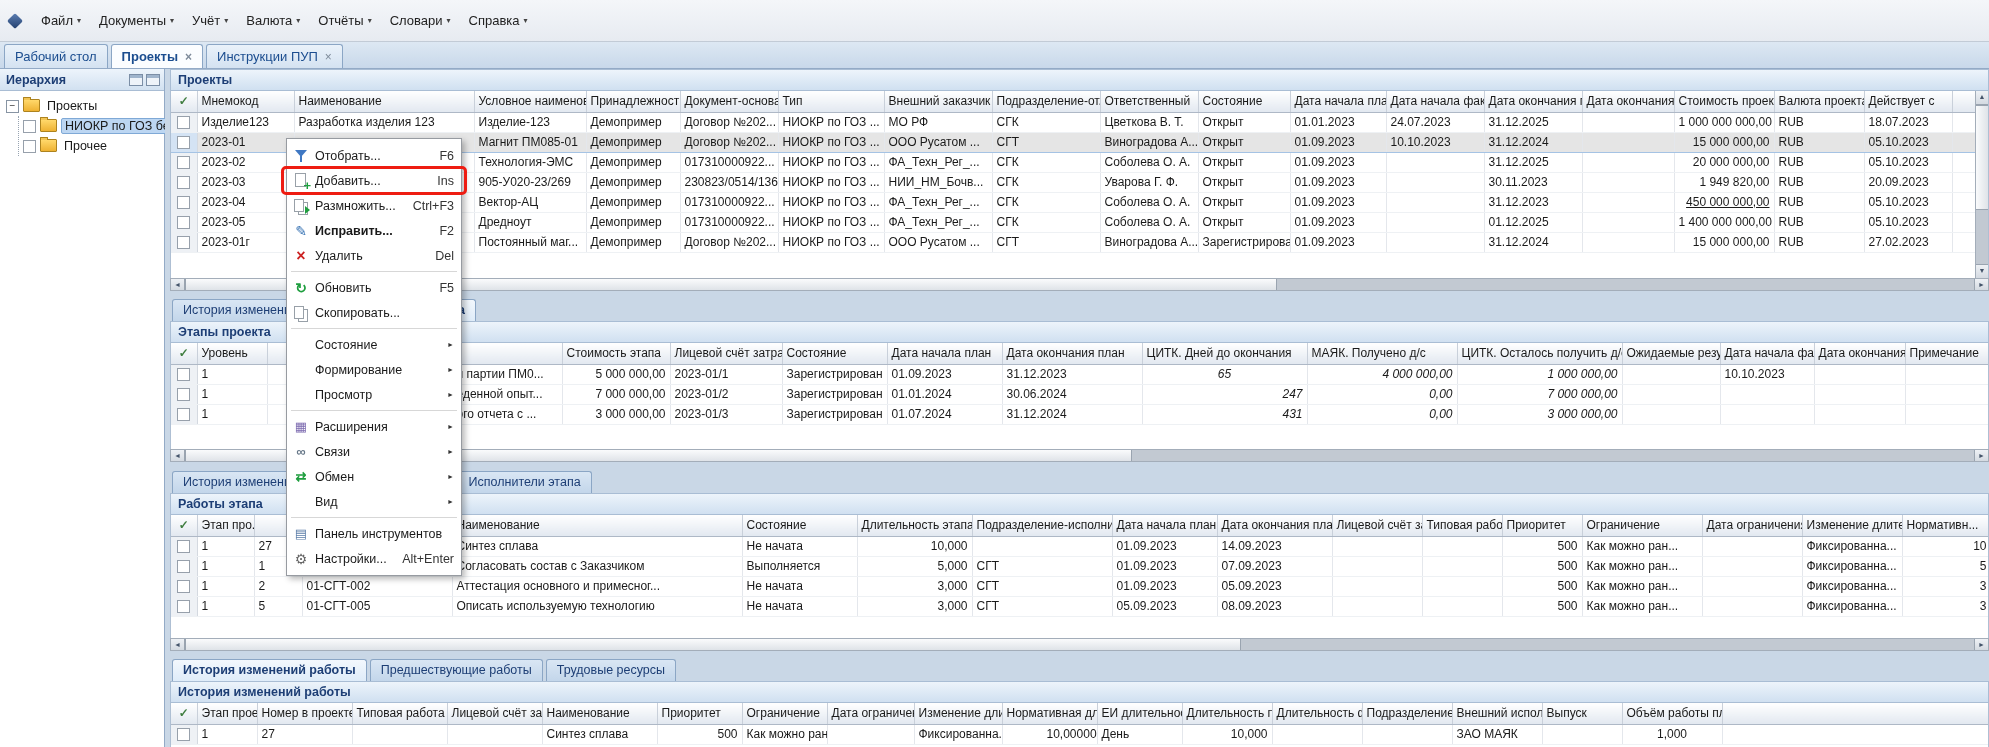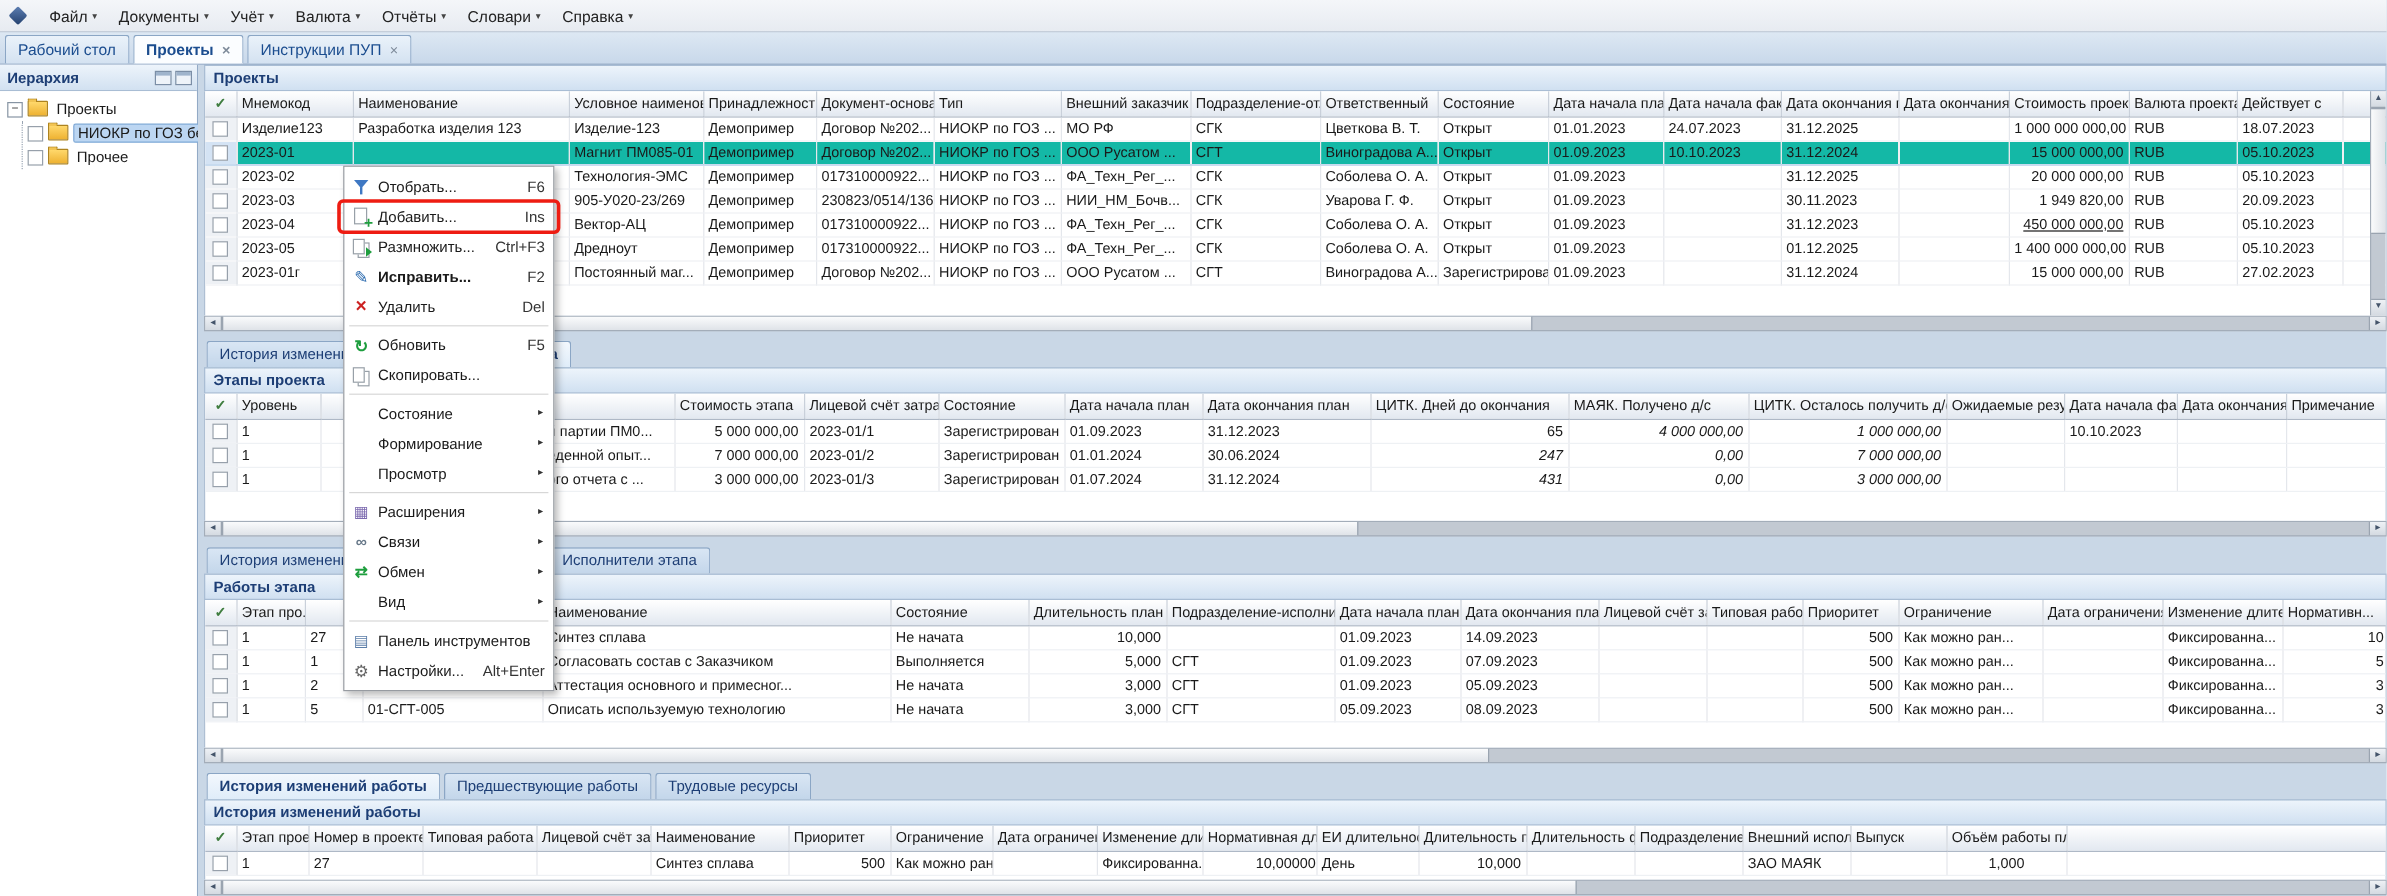--- a/index.html
+++ b/index.html
@@ -1,20 +1,20 @@
 <!DOCTYPE html>
 <html><head>
 <meta charset="utf-8">
 <style>
   html,body{margin:0;padding:0;background:#ffffff;}
   body{font-family:"Liberation Sans",sans-serif;font-size:13px;color:#1a1a1a;}
   .app{position:relative;width:1989px;height:747px;background:#c9d7e6;overflow:hidden;}
 
   
-  .menubar{height:27px;background:linear-gradient(#f4f6f9,#e7ebf1);border-bottom:1px solid #c2cbd6;display:flex;align-items:center;padding-left:6px;box-sizing:border-box;}
+  .menubar{height:42px;background:linear-gradient(#f4f6f9,#e7ebf1);border-bottom:1px solid #c2cbd6;display:flex;align-items:center;padding-left:6px;box-sizing:border-box;}
   .applogo{width:14px;height:14px;background:linear-gradient(135deg,#5d7fb3,#23406e);border-radius:2px;transform:rotate(45deg) scale(.8);margin:0 10px 0 2px;}
   .mb-item{display:flex;align-items:center;padding:0 9px;height:25px;color:#222;cursor:default;}
   .mb-item .caret{font-size:8px;margin-left:4px;color:#444;}
 
   
   .wintabs{height:27px;background:linear-gradient(#dde8f3,#c8d8ea);border-bottom:1px solid #93aac6;display:flex;align-items:flex-end;padding-left:4px;box-sizing:border-box;}
   .wtab{display:flex;align-items:center;height:23px;margin-right:3px;padding:0 10px;border:1px solid #8ba6c5;border-bottom:none;border-radius:3px 3px 0 0;background:linear-gradient(#eaf2fa,#d4e2f1);color:#1b4d8f;font-size:13px;}
   .wtab.active{background:#fbfdff;font-weight:bold;}
   .wtab .xbtn{margin-left:7px;color:#7e8b9a;font-size:12px;line-height:10px;}
 
@@ -48,21 +48,21 @@
   #grid-stages{height:106px;}
   #grid-works{height:123px;}
   #grid-history{height:45px;}
 
   table.grid{border-collapse:collapse;table-layout:fixed;width:1820px;font-size:12px;}
   table.grid th{height:21px;box-sizing:border-box;font-weight:normal;text-align:left;padding:0 4px;background:linear-gradient(#ffffff,#e2e8f0);border-right:1px solid #c9d0da;border-bottom:1px solid #aeb8c6;white-space:nowrap;overflow:hidden;}
   table.grid th.chk{text-align:center;color:#3f7d3f;font-weight:bold;background:linear-gradient(#ffffff,#e2e8f0);}
   table.grid td{height:20px;box-sizing:border-box;padding:0 4px;border-right:1px solid #e4e7ec;border-bottom:1px solid #eef1f4;white-space:nowrap;overflow:hidden;}
   table.grid td.chk{background:#eef1f5;border-right:1px solid #d4d9e0;text-align:center;padding:0;}
   table.grid td.chk .cbox{vertical-align:middle;}
-  table.grid tr.sel td{background:#14b8a6;border-bottom-color:#a5c3e4;}
+  table.grid tr.sel td{background:#e5e5e5;border-bottom-color:#a5c3e4;}
   table.grid tr.sel td.chk{background:#d4e3f4;}
 
   
   .hscroll{height:13px;background:#c2c9d2;border:1px solid #a3adb9;box-sizing:border-box;display:flex;align-items:stretch;}
   .sarrow{width:13px;background:linear-gradient(#eef1f5,#d4dae1);border-right:1px solid #9aa4b0;font-size:7px;line-height:11px;text-align:center;color:#44546a;flex:none;}
   .sarrow.right{border-right:none;border-left:1px solid #9aa4b0;margin-left:auto;}
   .sthumb{background:linear-gradient(#fafbfc,#dfe3e8);border-left:1px solid #9aa4b0;border-right:1px solid #9aa4b0;flex:none;}
   .vscroll{position:absolute;top:0;bottom:0;right:0;width:13px;background:#c2c9d2;border-left:1px solid #a3adb9;box-sizing:border-box;display:flex;flex-direction:column;}
   .varrow{height:13px;background:linear-gradient(#eef1f5,#d4dae1);border-bottom:1px solid #9aa4b0;font-size:7px;line-height:12px;text-align:center;color:#44546a;flex:none;}
   .varrow.bottom{border-bottom:none;border-top:1px solid #9aa4b0;margin-top:auto;}
@@ -455,21 +455,21 @@
                 <tr>
                   <td class="chk"><span class="cbox"></span></td>
                   <td>1</td>
                   <td></td>
                   <td>й партии ПМ0...</td>
                   <td style="text-align: right;">5 000 000,00</td>
                   <td>2023-01/1</td>
                   <td>Зарегистрирован</td>
                   <td>01.09.2023</td>
                   <td>31.12.2023</td>
-                  <td style="text-align: right; ">65</td>
+                  <td style="text-align: center; font-style: italic;">65</td>
                   <td style="text-align: right; font-style: italic;">4 000 000,00</td>
                   <td style="text-align: right; font-style: italic;">1 000 000,00</td>
                   <td></td>
                   <td>10.10.2023</td>
                   <td></td>
                   <td></td>
                 </tr>
                 <tr>
                   <td class="chk"><span class="cbox"></span></td>
                   <td>1</td>
@@ -548,21 +548,21 @@
                 <col style="width: 89px;">
               </colgroup>
               <thead>
                 <tr>
                   <th class="chk">✓</th>
                   <th><span>Этап про...</span></th>
                   <th><span></span></th>
                   <th><span></span></th>
                   <th><span>Наименование</span></th>
                   <th><span>Состояние</span></th>
-                  <th><span>Длительность план</span></th>
+                  <th><span>Длительность этапа</span></th>
                   <th><span>Подразделение-исполнител...</span></th>
                   <th><span>Дата начала план</span></th>
                   <th><span>Дата окончания план</span></th>
                   <th><span>Лицевой счёт затр</span></th>
                   <th><span>Типовая работа</span></th>
                   <th><span>Приоритет</span></th>
                   <th><span>Ограничение</span></th>
                   <th><span>Дата ограничения</span></th>
                   <th><span>Изменение длител</span></th>
                   <th><span>Нормативн...</span></th>

